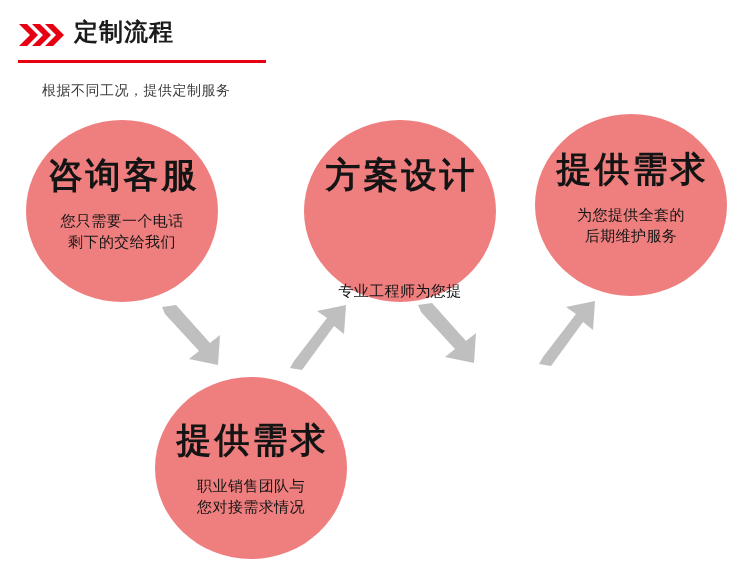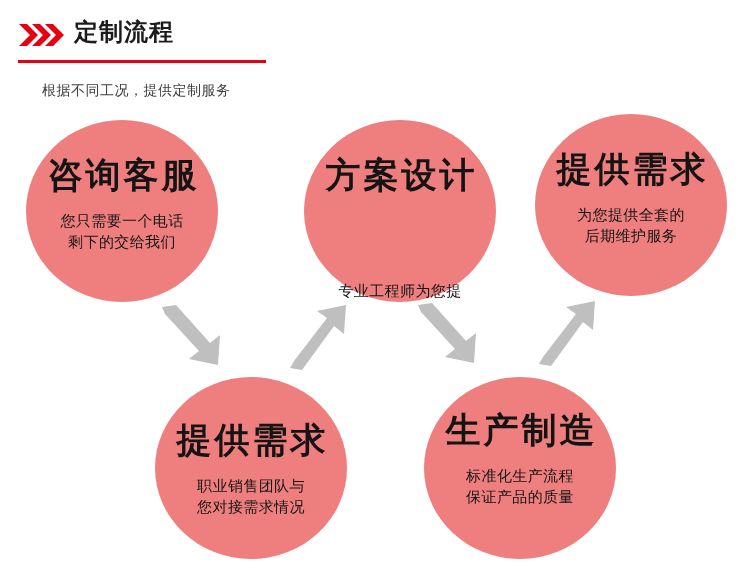--- a/index.html
+++ b/index.html
@@ -175,27 +175,20 @@
   </div>
 
   <div class="node" id="node-4">
     <div class="node-title">提供需求</div>
     <div class="node-desc-wrap">
       <div class="node-desc">职业销售团队与</div>
       <div class="node-desc">您对接需求情况</div>
     </div>
   </div>
 
-  <div class="node" id="node-5">
-    <div class="node-title">生产制造</div>
-    <div class="node-desc-wrap">
-      <div class="node-desc">标准化生产流程</div>
-      <div class="node-desc">保证产品的质量</div>
-    </div>
-  </div>
 
   <div class="arrow" id="arrow-1">
     <svg width="66" height="66" viewBox="0 0 66 66">
       <path d="M4 2 L18 0 L52 38 L62 30 L60 60 L31 54 L41 46 L7 9 Z" fill="#bfbfbf"></path>
     </svg>
   </div>
 
   <div class="arrow" id="arrow-2">
     <svg width="68" height="68" viewBox="0 0 68 68">
       <path d="M2 66 L14 68 L46 24 L56 32 L58 3 L29 9 L39 16 L6 59 Z" fill="#bfbfbf"></path>

